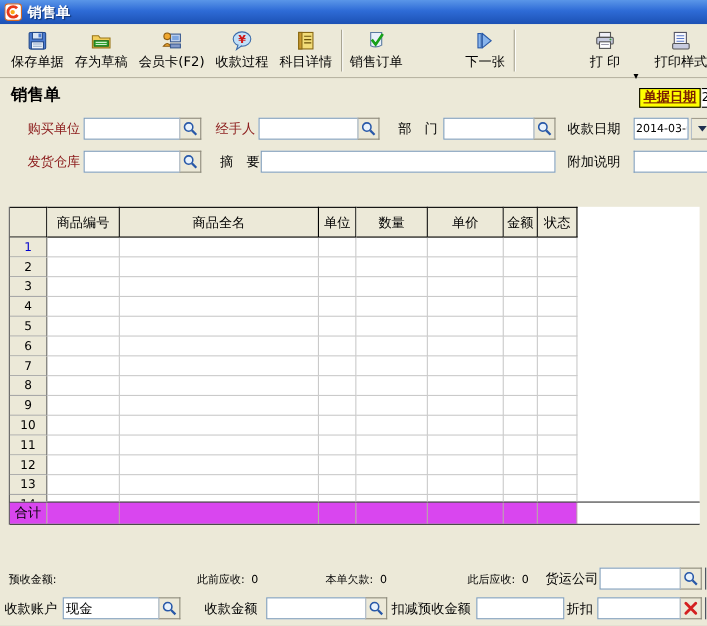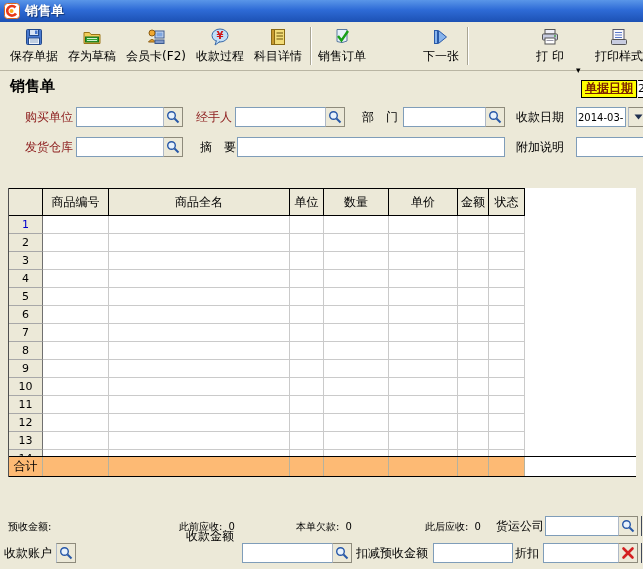--- a/index.html
+++ b/index.html
@@ -78,21 +78,21 @@
   }
   .trow.current .rn { color:#0000CC; }
   .td { border-right:1px solid #CACACA; border-bottom:1px solid #CACACA; }
   .partial { height:6px; overflow:hidden; }
   .partial .rn, .partial .td { height:18px; }
   .total-row {
     display:grid; grid-template-columns:34px 66px 181px 34px 65px 69px 31px 36px 1fr;
     height:21px; border-top:1px solid #000; border-bottom:1px solid #000;
   }
   .total-row .tc {
-    background:#fdba74; border-right:1px solid #B5B29F; font-size:12px;
+    background:#d946ef; border-right:1px solid #B5B29F; font-size:12px;
     display:flex; align-items:center; justify-content:center;
   }
   .total-row .tc.filler { background:#fff; border-right:none; }
   
   .sum-item { position:absolute; top:520px; font-size:10px; white-space:nowrap;text-align:right; }
   .sum-item .v { margin-left:6px; }
   .p-adv{left:8px} .p-prior{left:179px} .p-owed{left:296px} .p-after{left:425px} .p-cum{left:548px}
   .clipped { position:absolute; width:3px; background:#ECE9D8; border-left:1px solid #40485A; overflow:hidden; }
 </style>
 </head>
@@ -472,28 +472,29 @@
         <svg width="14" height="14" viewBox="0 0 14 14">
           <circle cx="5.5" cy="5.5" r="3.8" fill="#E8F2FC" stroke="#2858A8" stroke-width="1.4"></circle>
           <line x1="8.5" y1="8.5" x2="12.5" y2="12.5" stroke="#2858A8" stroke-width="2"></line>
         </svg>
       </span>
   </div>
   <div class="clipped" style="left:641px; top:516px; height:20px"></div>
 
   <span class="lbl" style="left:4px; top:543px">收款账户</span>
   <div class="fld" style="left:57px; top:543px; width:107px">
-    <span class="btn20">
-        <svg width="14" height="14" viewBox="0 0 14 14">
-          <circle cx="5.5" cy="5.5" r="3.8" fill="#E8F2FC" stroke="#2858A8" stroke-width="1.4"></circle>
-          <line x1="8.5" y1="8.5" x2="12.5" y2="12.5" stroke="#2858A8" stroke-width="2"></line>
-        </svg>
-      </span>
-  </div>
-  <span class="lbl" style="left:186px; top:526px">收款金额</span>
+    <input type="text" value="现金" style="">
+    <span class="btn20">
+        <svg width="14" height="14" viewBox="0 0 14 14">
+          <circle cx="5.5" cy="5.5" r="3.8" fill="#E8F2FC" stroke="#2858A8" stroke-width="1.4"></circle>
+          <line x1="8.5" y1="8.5" x2="12.5" y2="12.5" stroke="#2858A8" stroke-width="2"></line>
+        </svg>
+      </span>
+  </div>
+  <span class="lbl" style="left:186px; top:543px">收款金额</span>
   <div class="fld" style="left:242px; top:543px; width:110px">
     <input type="text" style="">
     <span class="btn20">
         <svg width="14" height="14" viewBox="0 0 14 14">
           <circle cx="5.5" cy="5.5" r="3.8" fill="#E8F2FC" stroke="#2858A8" stroke-width="1.4"></circle>
           <line x1="8.5" y1="8.5" x2="12.5" y2="12.5" stroke="#2858A8" stroke-width="2"></line>
         </svg>
       </span>
   </div>
   <span class="lbl" style="left:356px; top:543px">扣减预收金额</span>

